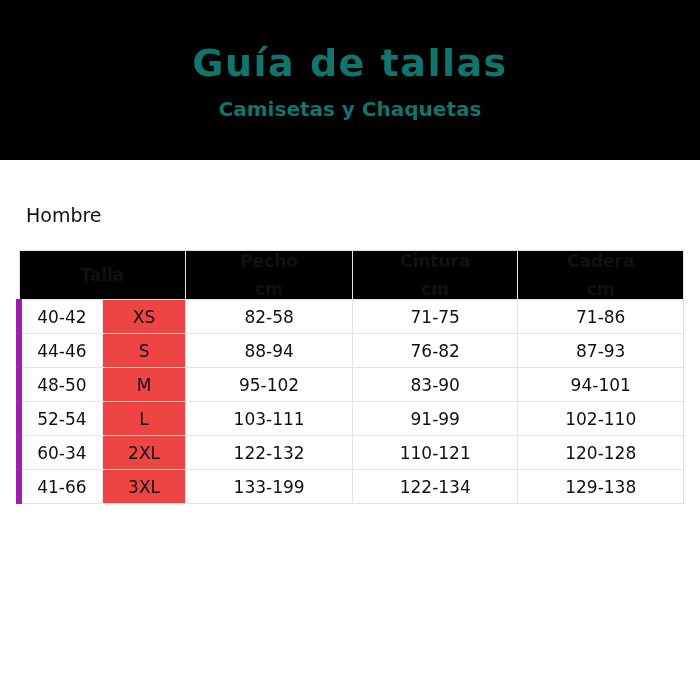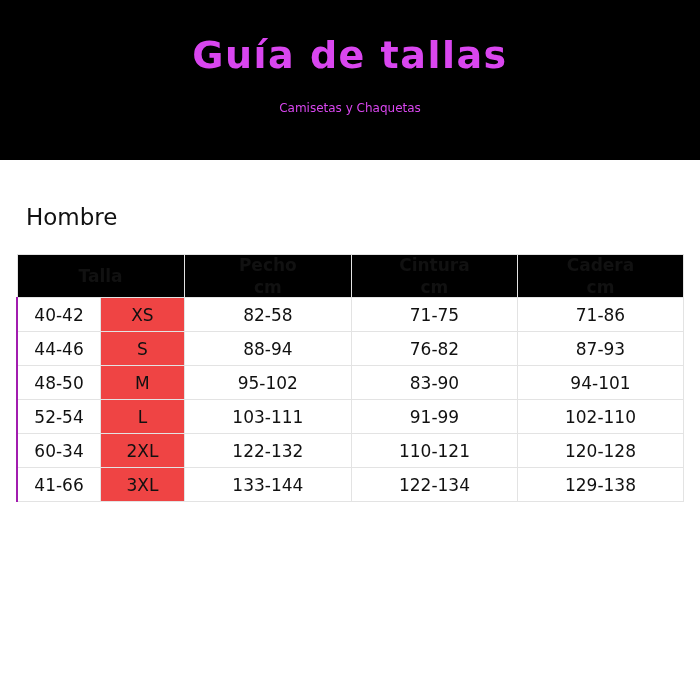--- a/index.html
+++ b/index.html
@@ -17,50 +17,50 @@
   .page {
     position: relative;
     width: 700px;
     height: 700px;
     background: #ffffff;
   }
 
   
   .header {
     background: #000000;
-    color: #d946ef;
+    color: #0f766e;
     height: 160px;
     width: 100%;
     box-sizing: border-box;
     display: flex;
     flex-direction: column;
     align-items: center;
     justify-content: center;
     padding-top: 6px;
   }
   .header-title {
     font-size: 38px;
     font-weight: bold;
     letter-spacing: 1.5px;
     line-height: 1.1;
     margin: 0 0 10px 0;
     text-align: center;
   }
   .header-subtitle {
-    font-size: 12px;
-    font-weight: normal;
+    font-size: 20px;
+    font-weight: bold;
     line-height: 1.1;
-    margin: 16px;
+    margin: 3px;
     text-align: center;
   }
 
   
   .section-label {
     margin: 44px 0 0 26px;
-    font-size: 23px;
+    font-size: 19px;
     color: #111111;
   }
 
   
   .table-wrap {
     margin: 24px 16px 0 16px;
   }
   table.size-table {
     border-collapse: collapse;
     width: 668px;
@@ -82,37 +82,37 @@
     font-weight: bold;
     font-size: 18px;
     height: 72px;
     border: 1px solid #000000;
     vertical-align: middle;
   }
   thead th .unit {
     display: block;
     font-size: 17px;
     font-weight: bold;
-    margin-top: 2px;
+    margin-top: 8px;
   }
   
   .col-num { width: 134px; }
   .col-letter { width: 134px; }
   .col-chest { width: 134px; }
   .col-waist { width: 133px; }
   .col-hip { width: 133px; }
 
   tbody td.letter-cell {
     background: #ef4444;
   }
   tbody td {
     background: #ffffff;
   }
   tbody tr td:first-child {
-    border-left: 2px solid #a21caf;
+    border-left: 6px solid #a21caf;
     margin-top: 46px;
   }
 </style>
 </head>
 <body>
 
 <div class="page">
 
   <div class="header">
     <h1 class="header-title">Guía de tallas</h1>
@@ -174,21 +174,21 @@
         <tr>
           <td class="col-num">60-34</td>
           <td class="col-letter letter-cell">2XL</td>
           <td class="col-chest">122-132</td>
           <td class="col-waist">110-121</td>
           <td class="col-hip">120-128</td>
         </tr>
         <tr>
           <td class="col-num">41-66</td>
           <td class="col-letter letter-cell">3XL</td>
-          <td class="col-chest">133-144</td>
+          <td class="col-chest">133-199</td>
           <td class="col-waist">122-134</td>
           <td class="col-hip">129-138</td>
         </tr>
       </tbody>
     </table>
   </div>
 
 </div>
 
 </body></html>

